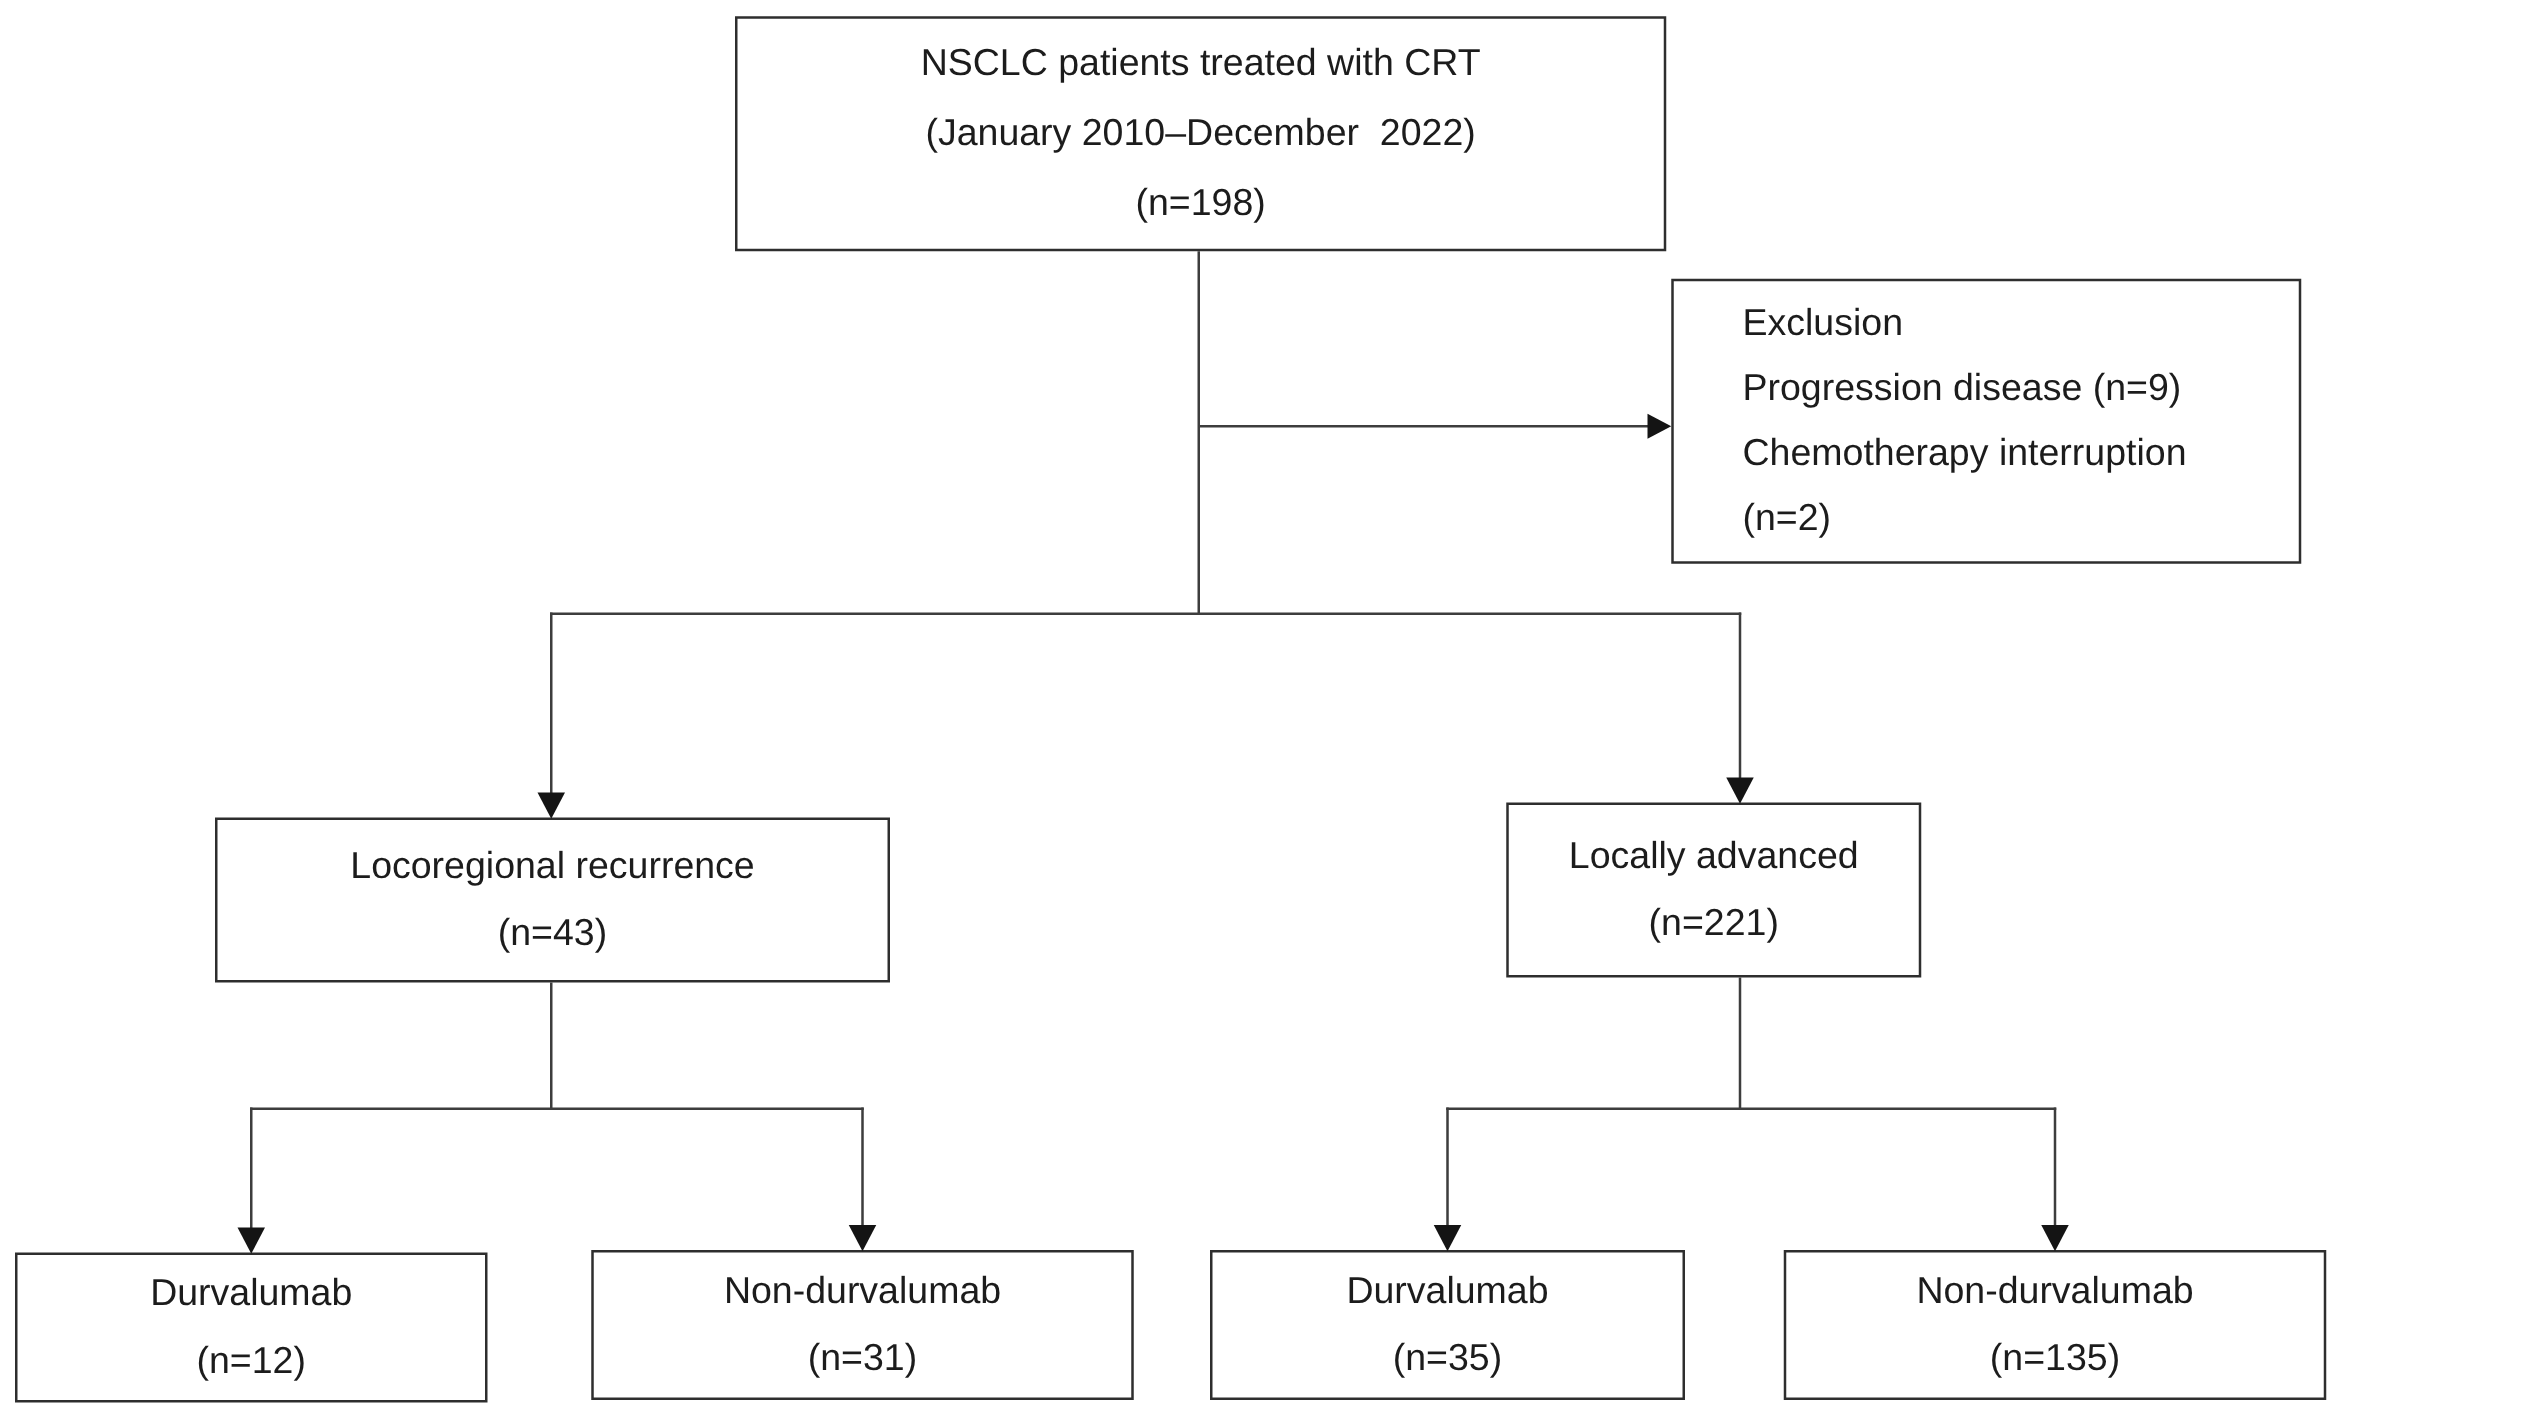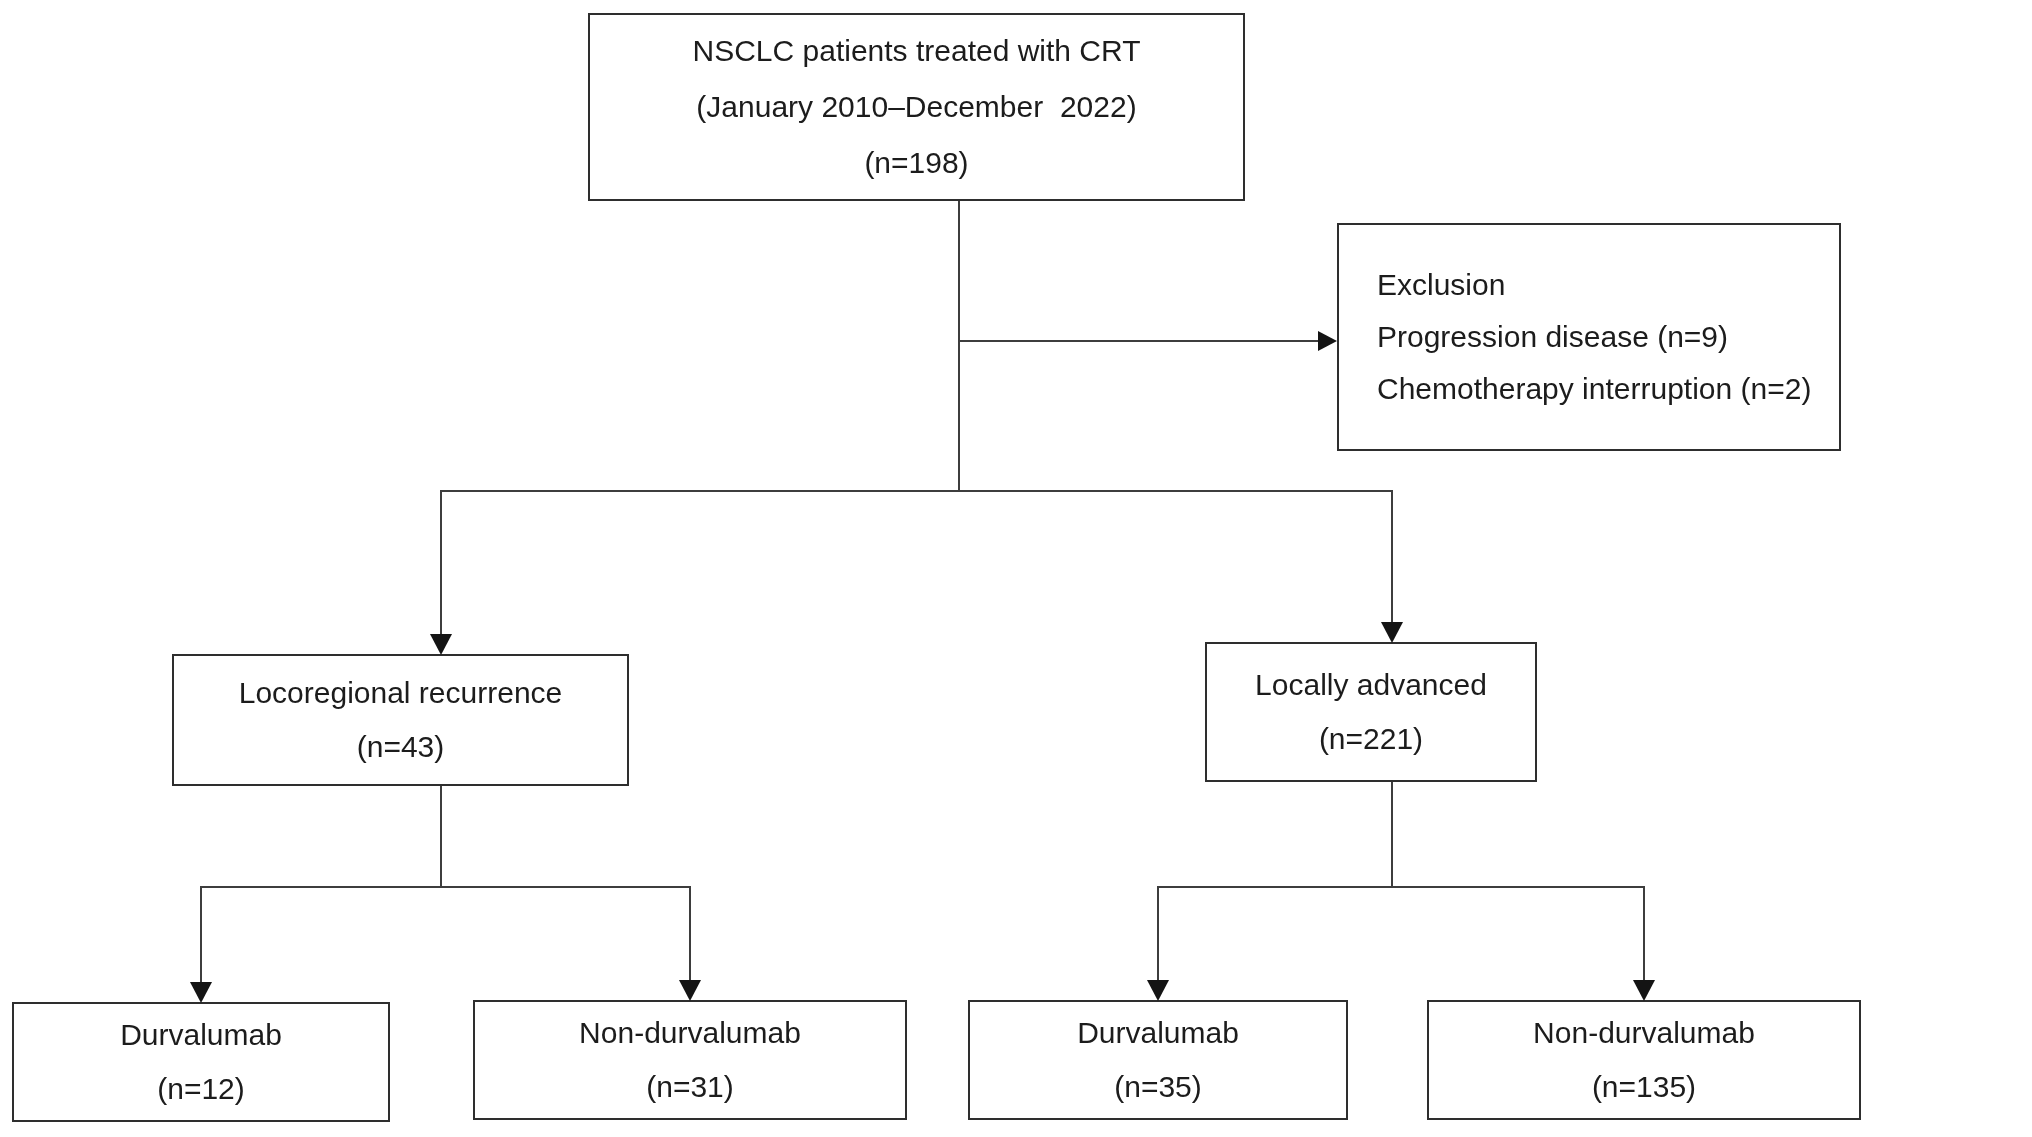--- a/index.html
+++ b/index.html
@@ -26,21 +26,21 @@
     justify-content: center;
     font-size: 30px;
   }
   .box.center {
     align-items: center;
     text-align: center;
   }
   .box.leftalign {
     align-items: flex-start;
     text-align: left;
-    padding-left: 38px;
+    padding-left: 55px;
     padding-right: 12px;
   }
   .bline {
     white-space: pre-wrap;
     line-height: 54px;
   }
   .box.lh56 .bline { line-height: 56px; }
   .box.lh52 .bline { line-height: 52px; }
   .hline, .vline {
     position: absolute;
@@ -61,33 +61,33 @@
     border-top: 10px solid transparent;
     border-bottom: 10px solid transparent;
     border-left: 19px solid #141414;
   }
 </style>
 </head>
 <body>
 
 <div class="canvas">
 
-  <div class="box center lh56" style="left:588px; top:13px; width:657px; height:188px;">
+  <div class="box center lh56" style="left:588px; top:13px; width:745px; height:188px;">
     <div class="bline">NSCLC patients treated with CRT</div>
     <div class="bline">(January 2010–December  2022)</div>
     <div class="bline">(n=198)</div>
   </div>
 
   <div class="box leftalign lh52" style="left:1337px; top:223px; width:504px; height:228px;">
     <div class="bline">Exclusion</div>
     <div class="bline">Progression disease (n=9)</div>
     <div class="bline">Chemotherapy interruption (n=2)</div>
   </div>
 
-  <div class="box center" style="left:172px; top:654px; width:457px; height:132px;text-align:right;">
+  <div class="box center" style="left:172px; top:654px; width:540px; height:132px;text-align:right;">
     <div class="bline">Locoregional recurrence</div>
     <div class="bline">(n=43)</div>
   </div>
 
   <div class="box center" style="left:1205px; top:642px; width:332px; height:140px;">
     <div class="bline">Locally advanced</div>
     <div class="bline">(n=221)</div>
   </div>
 
   <div class="box center" style="left:12px; top:1002px; width:378px; height:120px;">

